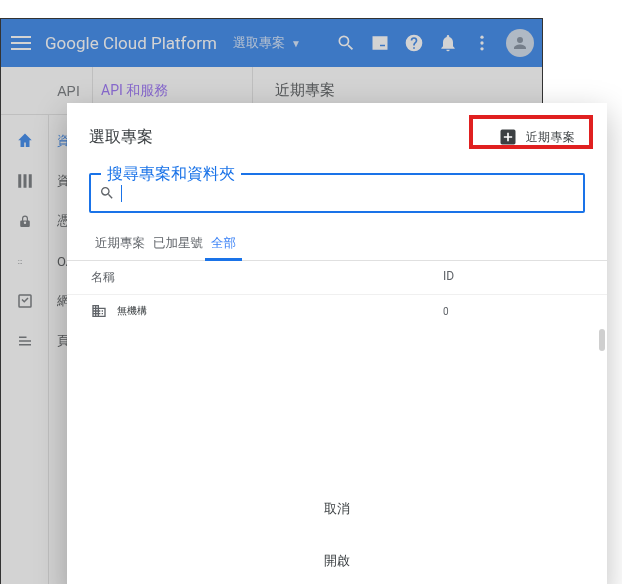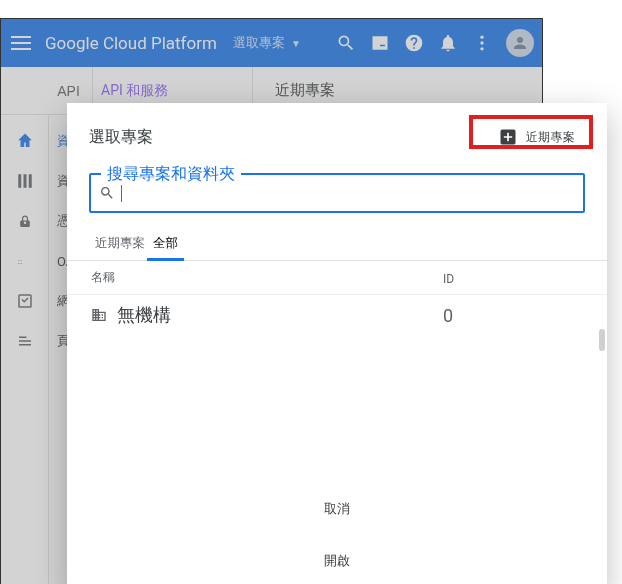--- a/index.html
+++ b/index.html
@@ -57,29 +57,29 @@
 .search-legend { position: absolute; top: -9px; left: 12px; background: #fff; padding: 0 6px; font-size: 16px; color: #1a73e8; }
 .search-box { border: 2px solid #1a73e8; border-radius: 2px; display: flex; align-items: center; height: 40px; padding: 0 8px; }
 .search-box svg { width: 16px; height: 16px; fill: #5f6368; margin-right: 6px; }
 .search-input { border: none; outline: none; flex: 1; font-size: 13px; color: #3c4043; }
 .cursor-line { width: 1px; height: 18px; background: #1a73e8; animation: blink 1s step-end infinite; }
 @keyframes blink { 50% { opacity: 0; } }
 
 
 .tabs { display: flex; padding: 6px 24px 0; border-bottom: 1px solid #e0e0e0; font-family: Liberation Serif, serif; }
 .tab { font-size: 12.5px; color: #5f6368; padding: 8px 4px; cursor: pointer; position: relative; }
-.tab.active { color: #000000; }
+.tab.active { color: #3b82f6; }
 .tab.active::after { content: ""; position: absolute; left: -2px; right: -2px; bottom: -1px; height: 3px; background: #1a73e8; }
 
 
-.table-head { display: flex; padding: 8px 24px; font-size: 12px; color: #5f6368; border-bottom: 1px solid #f0f0f0; align-items: flex-end; }
+.table-head { display: flex; padding: 8px 24px; font-size: 12px; color: #5f6368; border-bottom: 1px solid #f0f0f0; }
 .col-name { flex: 1; }
 .col-id { width: 140px; }
 .table-body { flex: 1; overflow-y: auto; }
-.row { display: flex; align-items: center; padding: 8px 24px; font-size: 18px; color: #3c4043; cursor: pointer; }
+.row { display: flex; align-items: center; padding: 8px 24px; font-size: 10px; color: #3c4043; cursor: pointer; }
 .row svg { width: 16px; height: 16px; fill: #5f6368; margin-right: 10px; }
 .row .col-name { flex: 1; }
 .row .col-id { width: 140px; color: #5f6368; }
 .scrollbar-indicator { position: absolute; right: 2px; top: 226px; width: 6px; height: 22px; background: #cfcfcf; border-radius: 3px; }
 
 
 .dlg-footer { display: flex; justify-content: flex-end; gap: 22px; padding: 14px 28px 17px; flex-direction: column; }
 .flat-btn { background: none; border: none; font-size: 13px; color: #3c4043; cursor: pointer; padding: 6px 4px; }
 </style>
 </head>
@@ -211,20 +211,21 @@
         <svg viewBox="0 0 24 24">
             <path d="M15.5 14h-.79l-.28-.27A6.471 6.471 0 0016 9.5 6.5 6.5 0 109.5 16c1.61 0 3.09-.59 4.23-1.57l.27.28v.79l5 4.99L20.49 19l-4.99-5zm-6 0C7.01 14 5 11.99 5 9.5S7.01 5 9.5 5 14 7.01 14 9.5 11.99 14 9.5 14z"></path>
           </svg>
         <div class="cursor-line"></div>
         <input class="search-input" value="" style="">
       </div>
     </div>
 
     <div class="tabs">
       <div class="tab">近期專案</div>
+      <div class="tab">已加星號</div>
       <div class="tab active">全部</div>
     </div>
 
     <div class="table-head">
       <div class="col-name">名稱</div>
       <div class="col-id">ID</div>
     </div>
     <div class="table-body">
       <div class="row">
         <svg viewBox="0 0 24 24">

